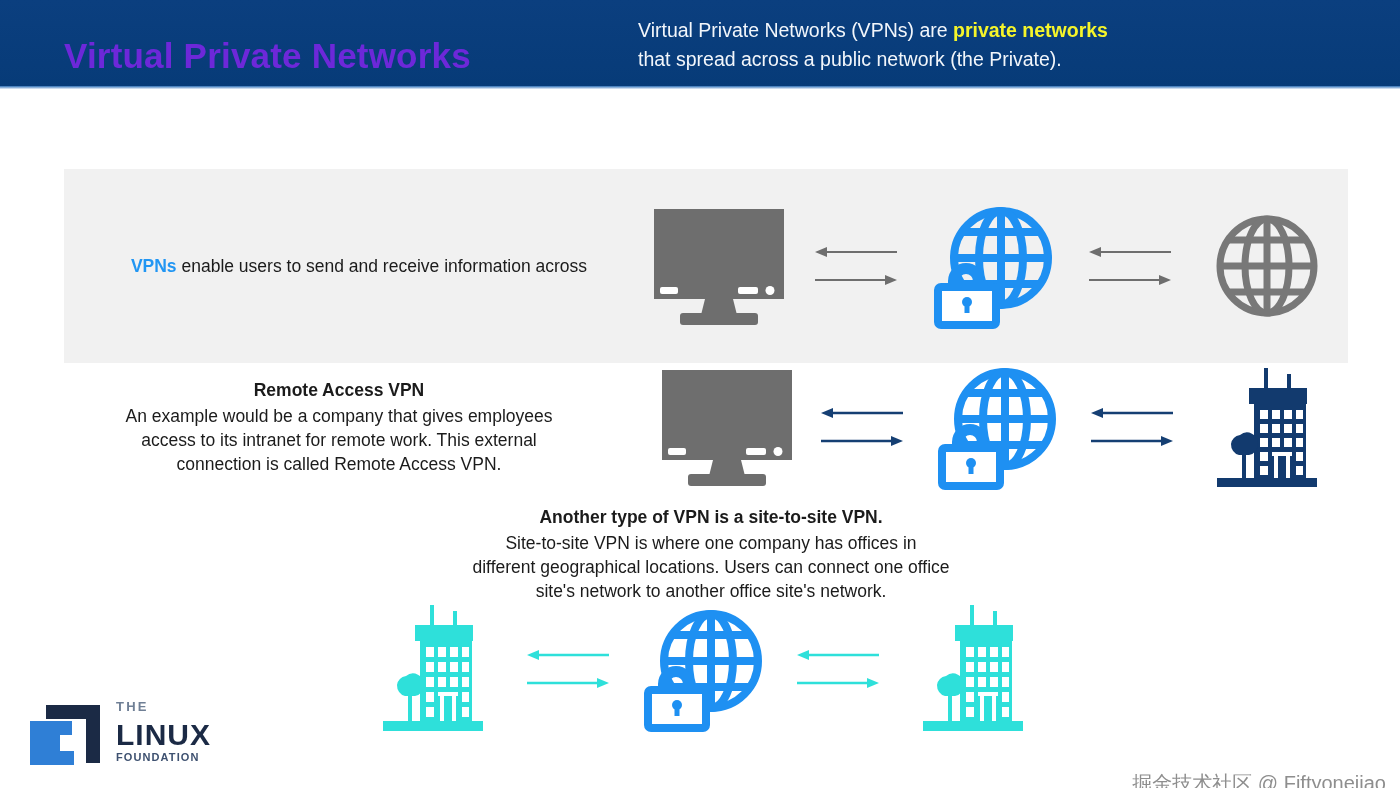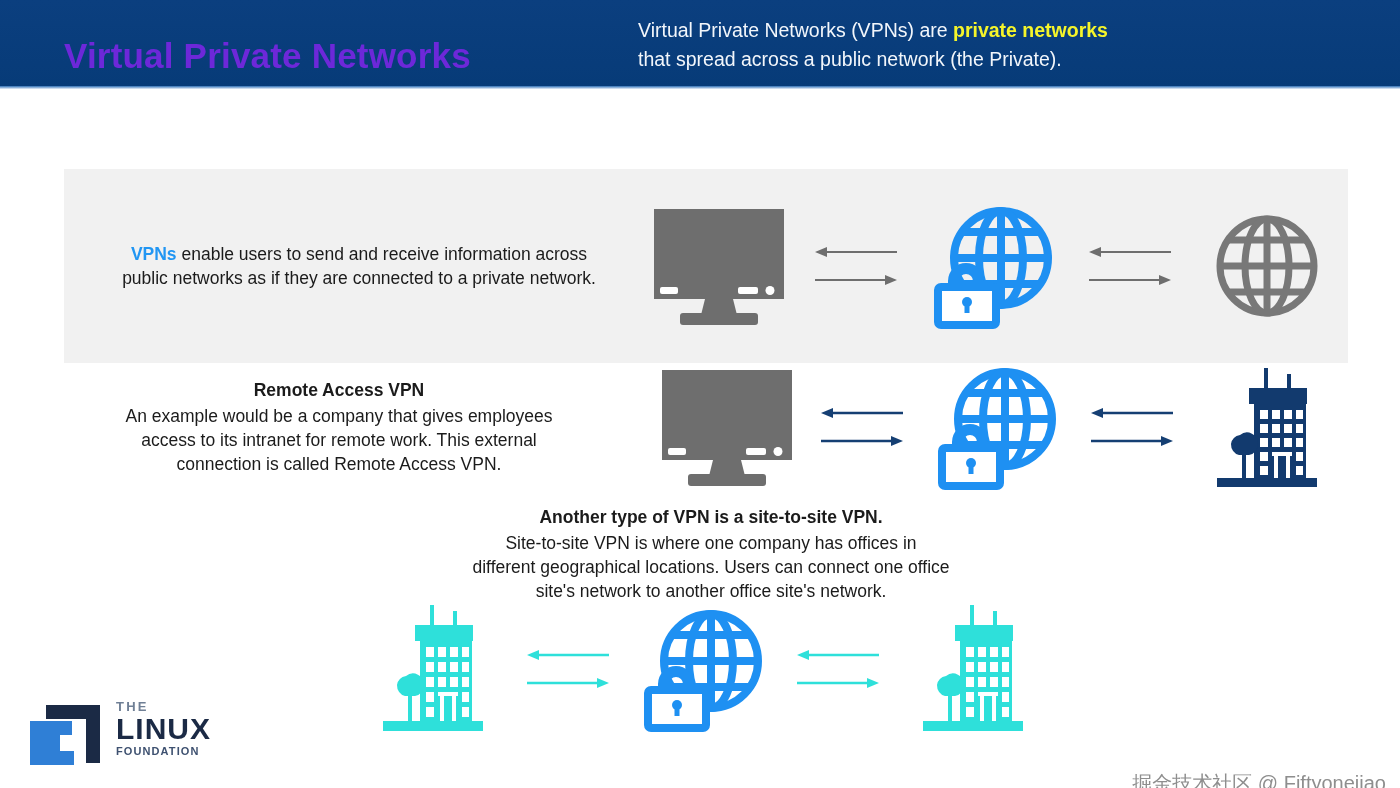--- a/index.html
+++ b/index.html
@@ -102,21 +102,21 @@
     position: absolute;
     left: 88px; top: -3px;
     line-height: 1;
   }
   .logo-the {
     font-size: 13px; letter-spacing: 2.2px;
     color: #6f7f95; font-weight: bold;
   }
   .logo-linux {
     font-size: 30px; letter-spacing: 1px;
-    color: #1b2a45; font-weight: bold; margin-top: 1px;
+    color: #1b2a45; font-weight: bold; margin-top: 7px;
   }
   .logo-foundation {
     font-size: 11px; letter-spacing: 1.1px;
     color: #3e5170; font-weight: bold; margin-top: 2px;
   }
   .watermark {
     position: absolute;
     right: 14px; top: 736px;
     font-size: 20px;
     color: #8e8e8e;
@@ -131,21 +131,20 @@
 <div class="header-underline"></div>
 <div class="header-title">Virtual Private Networks</div>
 <div class="header-sub">
   <span>Virtual Private Networks (VPNs) are </span><span class="hl-yellow">private networks</span><br>
   <span>that spread across a public network (the Private).</span>
 </div>
 
 <div class="row row-1">
   <div class="text-col">
     <p><span class="vpns-blue">VPNs</span><span> enable users to send and receive information across</span></p>
-    <p>public networks as if they are connected to a private network.</p>
   </div>
   <div class="icon-col">
 
     <div class="slot slot-node">
       <svg width="138" height="122" viewBox="0 0 138 122" aria-hidden="true">
         <g fill="#6e6e6e">
           <path d="M4 4 h130 a0 0 0 0 1 0 0 v90 h-130 z M12 12 h114 v64 h-114 z"></path>
           <rect x="10" y="82" width="18" height="7" rx="2" fill="#ffffff"></rect>
           <rect x="88" y="82" width="20" height="7" rx="2" fill="#ffffff"></rect>
           <circle cx="120" cy="85.5" r="4.5" fill="#ffffff"></circle>

